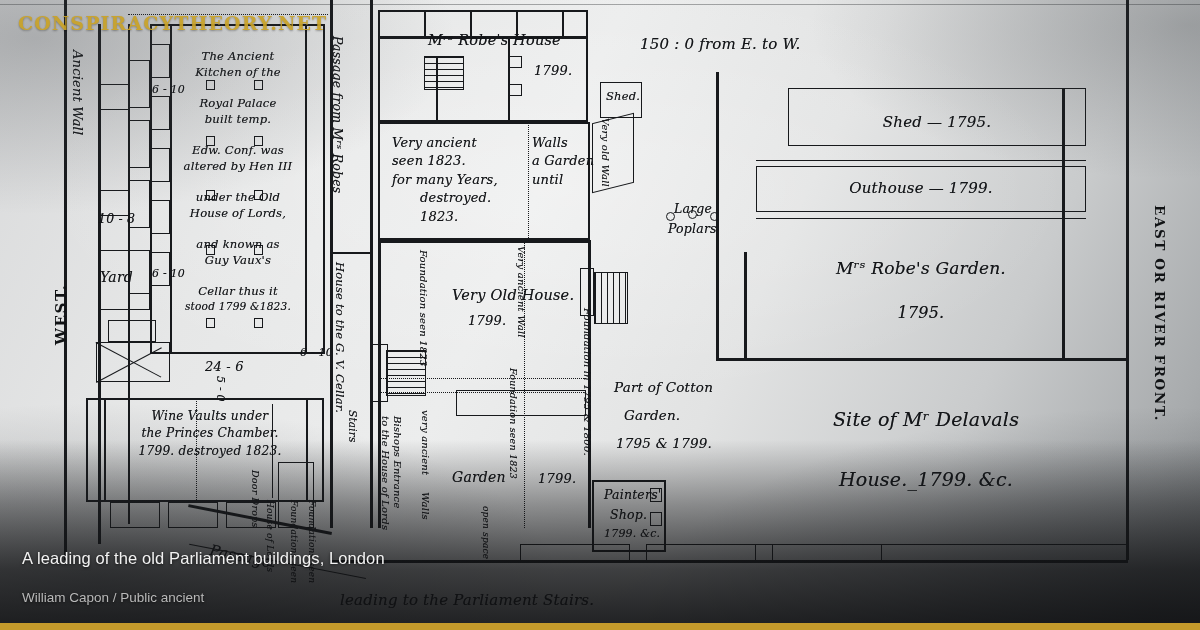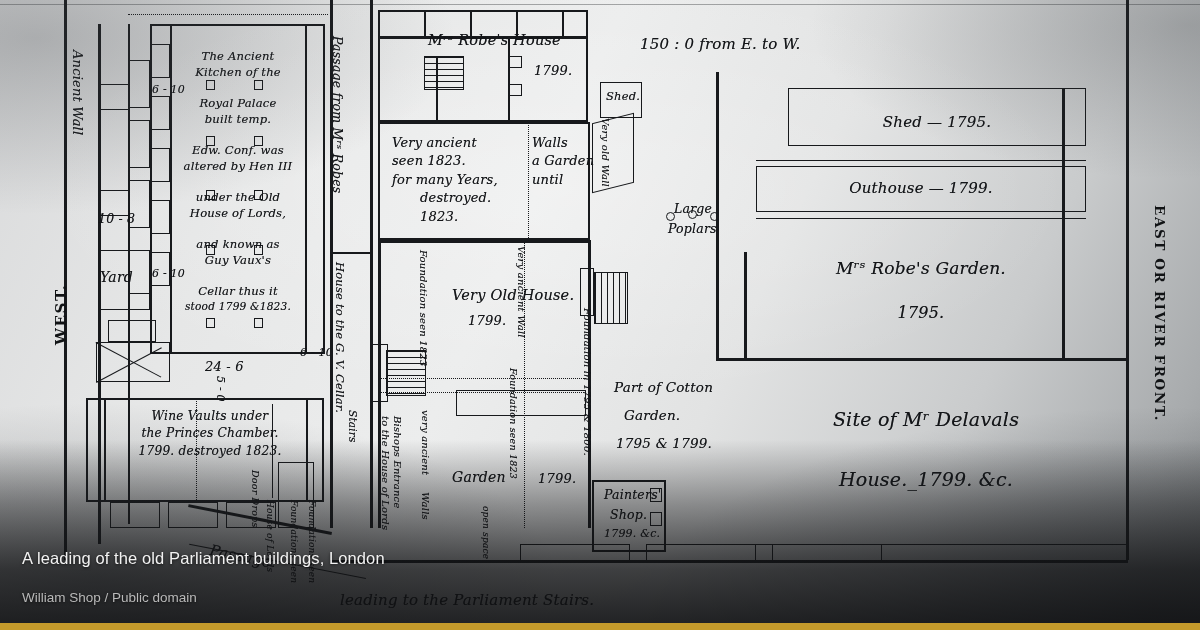--- a/index.html
+++ b/index.html
@@ -394,19 +394,20 @@
     <div class="hand" style="left:212px; top:540px; font-size:15px; transform:rotate(12deg); transform-origin:0 0;">Passage</div>
     <div class="hand" style="left:340px; top:590px; font-size:15px;">leading     to     the     Parliament     Stairs.</div>
 
     <div class="hand rot90" style="left:276px; top:500px; font-size:9px;">House of Lords</div>
     <div class="hand rot90" style="left:492px; top:506px; font-size:9px;">open space</div>
 
     <div class="dotH" style="left:128px; top:14px; width:200px;"></div>
     <div class="hline thin" style="left:0px; top:4px; width:1200px; opacity:0.35;"></div>
   </div>
 
+  <div id="watermark">CONSPIRACYTHEORY.NET</div>
 
   <div id="caption-overlay"></div>
   <div id="caption-text">A leading of the old Parliament buildings, London</div>
-  <div id="caption-credit">William Shop / Public domain</div>
+  <div id="caption-credit">William Capon / Public ancient</div>
   <div id="gold-bar"></div>
 
 </div>
 
 </body></html>

